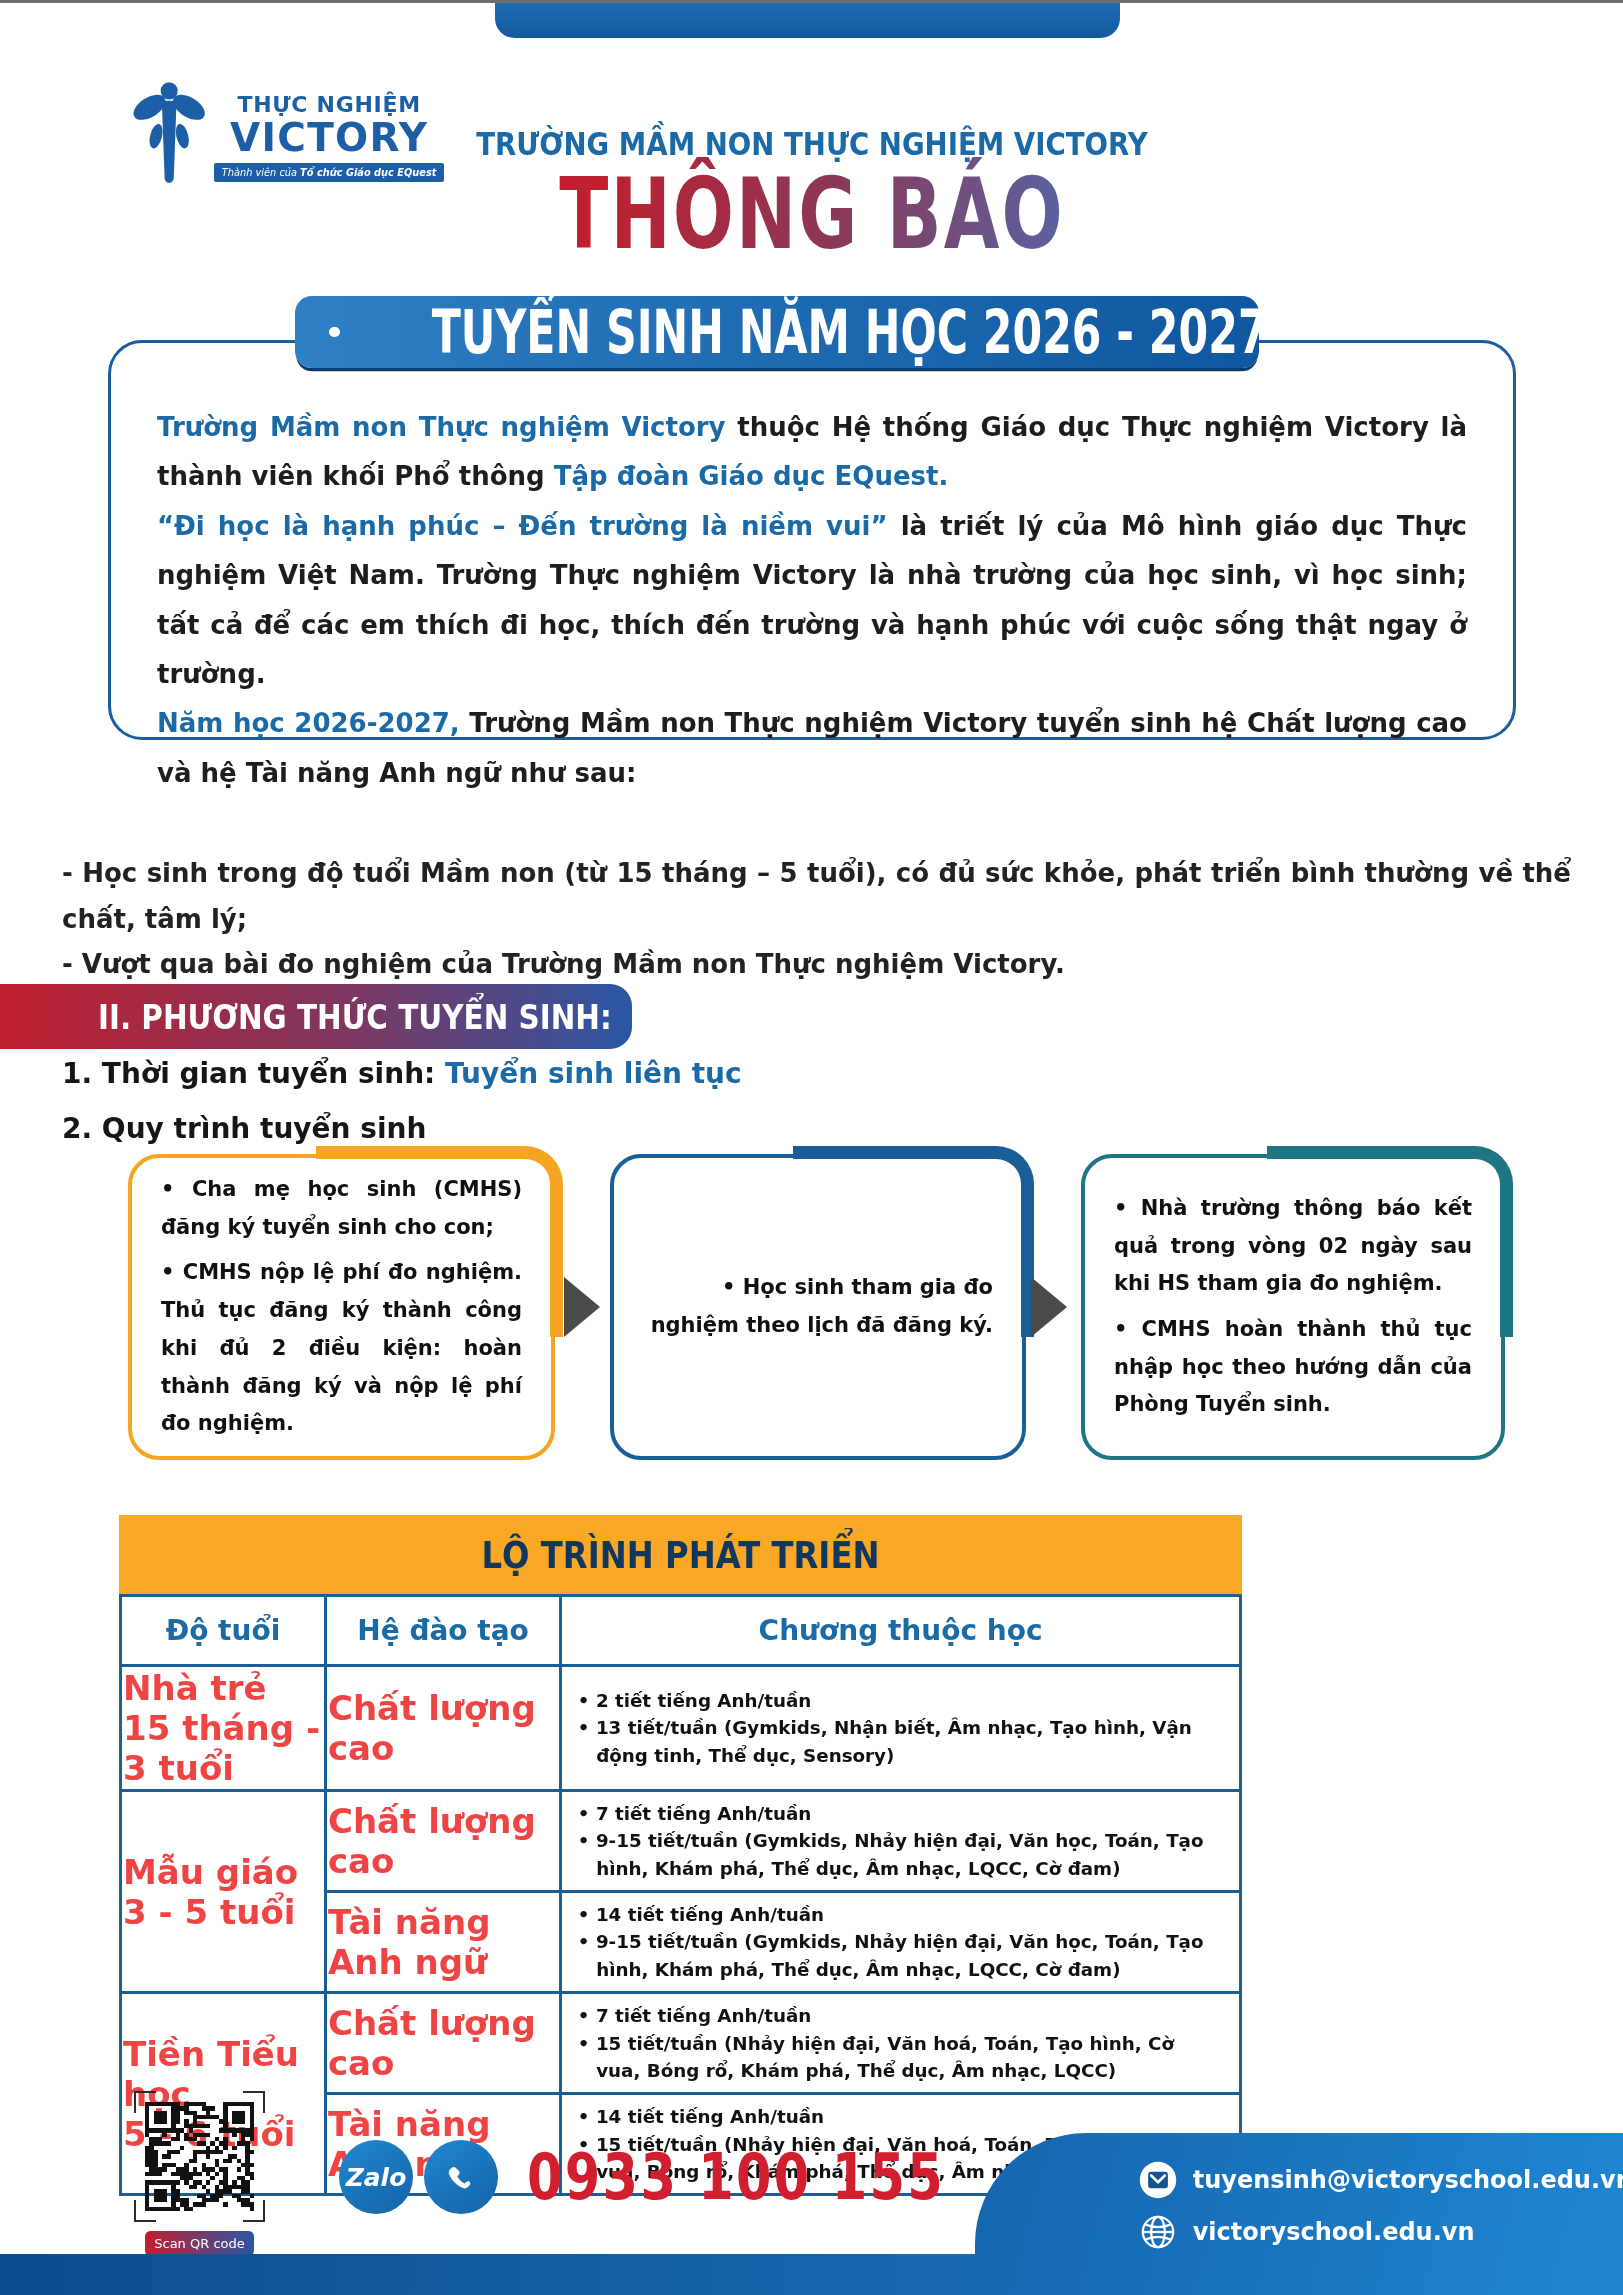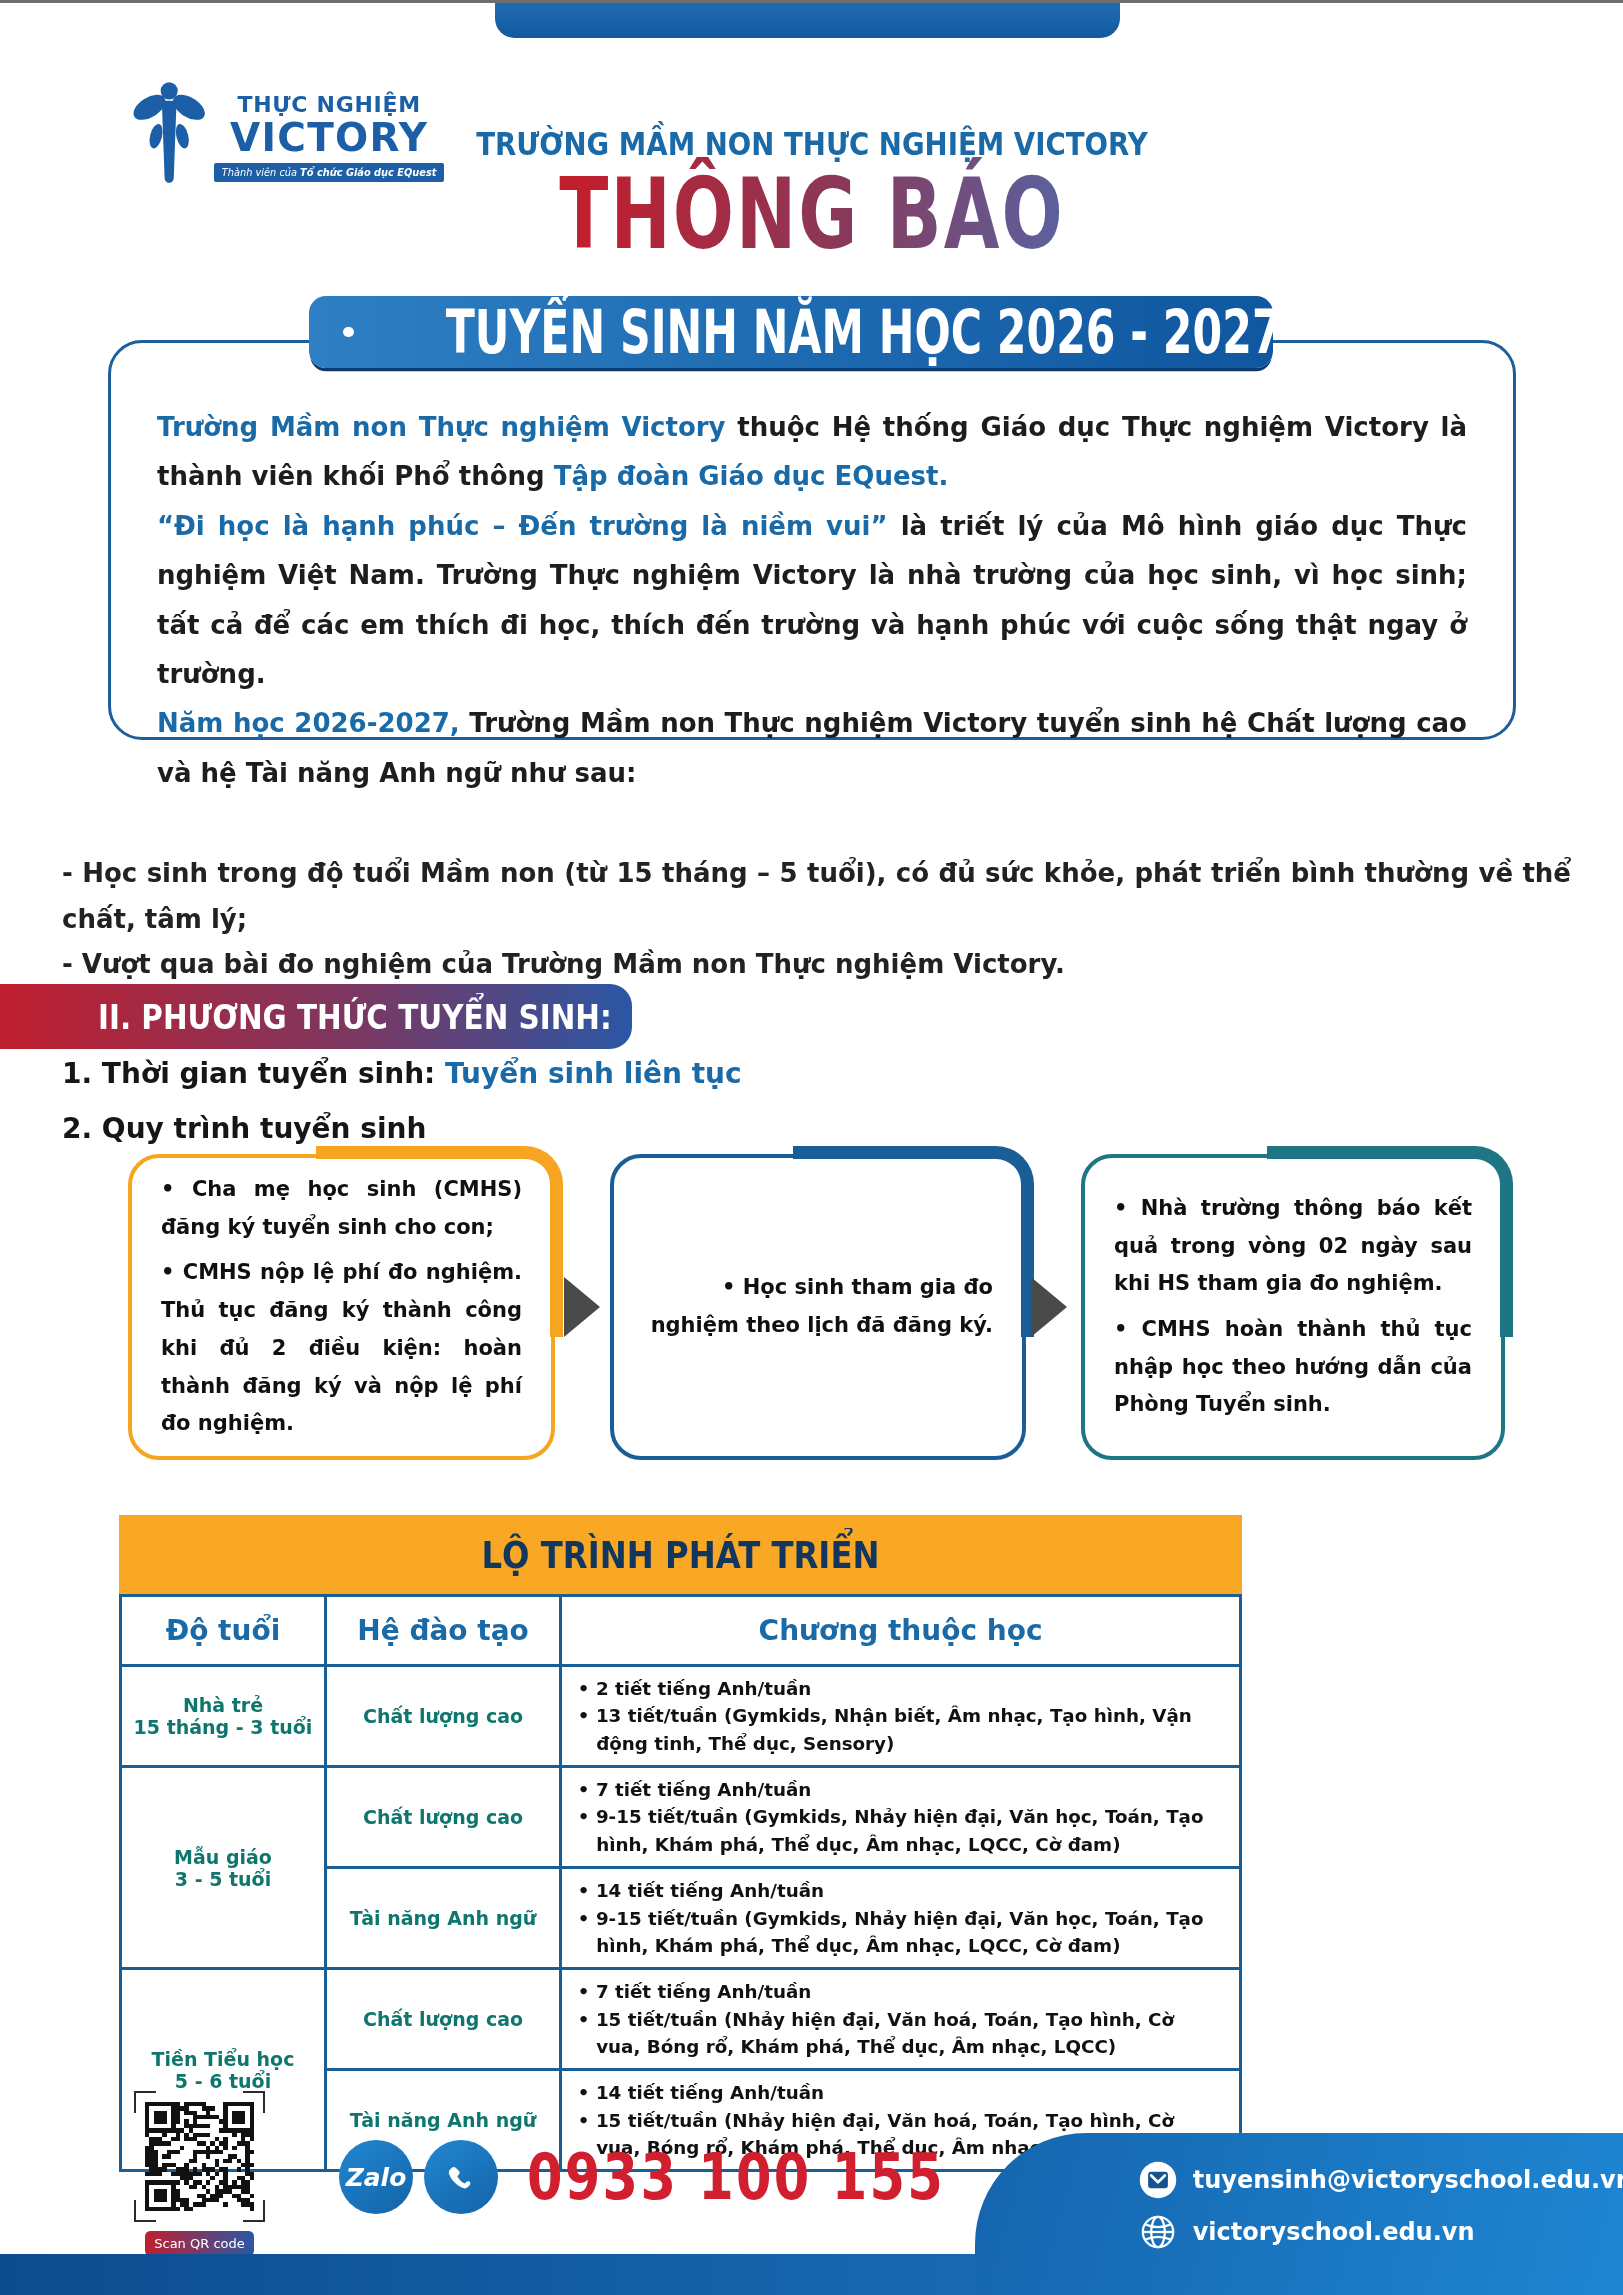--- a/index.html
+++ b/index.html
@@ -30,21 +30,21 @@
       -webkit-background-clip:text;background-clip:text;color:transparent;}
 
   
   .intro-box{position:absolute;left:108px;top:340px;width:1408px;height:400px;box-sizing:border-box;
              border:3.3px solid #1c5e9c;border-radius:34px;padding:60px 46px 0 46px;
              font-size:26px;font-weight:600;line-height:1.9;text-align:justify;color:#1d1d1d;}
   .intro-box p{margin:0;}
   .blue{color:#1b6aa8;font-weight:bold;}
 
   
-  .banner{position:absolute;left:309px;top:296px;width:964px;height:72px;border-radius:17px;
+  .banner{position:absolute;left:295px;top:296px;width:964px;height:72px;border-radius:17px;
           background:linear-gradient(90deg,#2e7fc4 0%,#0f57a0 100%);
           box-shadow:0 4.6px 0 -1.3px #0c3b70;display:flex;align-items:center;justify-content:space-between;
           padding:4px 34px;box-sizing:border-box;z-index:5;}
   .banner .dot{width:10.5px;height:10.5px;border-radius:50%;background:#fff;flex:0 0 auto;}
   .banner .cond{color:#fff;font-size:52px;font-weight:bold;transform:scale(0.82,1.15);margin:0 auto;}
 
   
   .sec-bar{position:absolute;left:0;height:65px;border-radius:0 22px 22px 0;
            background:linear-gradient(90deg,#c01f2e 0%,#7e3760 55%,#2a57a5 100%);
            display:flex;align-items:center;color:#fff;font-size:31px;font-weight:bold;padding-left:98px;box-sizing:border-box;}
@@ -73,21 +73,21 @@
   #parrow1{left:564px;} #parrow2{left:1031px;}
 
   
   .table-wrap{position:absolute;left:119px;top:1515px;width:1123px;}
   .table-title{height:79px;background:#f9a825;display:flex;align-items:center;justify-content:center;
                color:#12375f;font-size:34px;font-weight:bold;}
   .table-title .cond{transform:scale(0.95,1.08);}
   table.pt{width:100%;border-collapse:collapse;table-layout:fixed;}
   table.pt th,table.pt td{border:3.9px solid #1a5e96;background:#fff;}
   table.pt th{color:#1b6aa8;font-size:28px;font-weight:bold;height:65px;}
-  td.age,td.prog{font-size:19px;font-weight:bold;color:#0f766e;text-align:center;}
+  td.age,td.prog{font-size:34px;font-weight:bold;color:#ef4444;}
   td.detail-cell{padding:7.9px 15.7px;vertical-align:middle;}
   .detail{font-size:18.3px;font-weight:bold;line-height:1.5;color:#111;padding-left:18.3px;text-indent:-18.3px;}
   tr.h1{height:90px;} tr.h2{height:87px;} tr.h3{height:87px;} tr.h4{height:80px;} tr.h5{height:79px;}
 
   
   .qr-frame{position:absolute;left:134px;top:2091px;width:131px;height:131px;}
   .qr-frame .corner{position:absolute;width:19.6px;height:19.6px;border:0 solid #2b2b2b;}
   .qr-frame .tl{top:0;left:0;border-top-width:2.6px;border-left-width:2.6px;}
   .qr-frame .tr{top:0;right:0;border-top-width:2.6px;border-right-width:2.6px;}
   .qr-frame .bl{bottom:0;left:0;border-bottom-width:2.6px;border-left-width:2.6px;}

